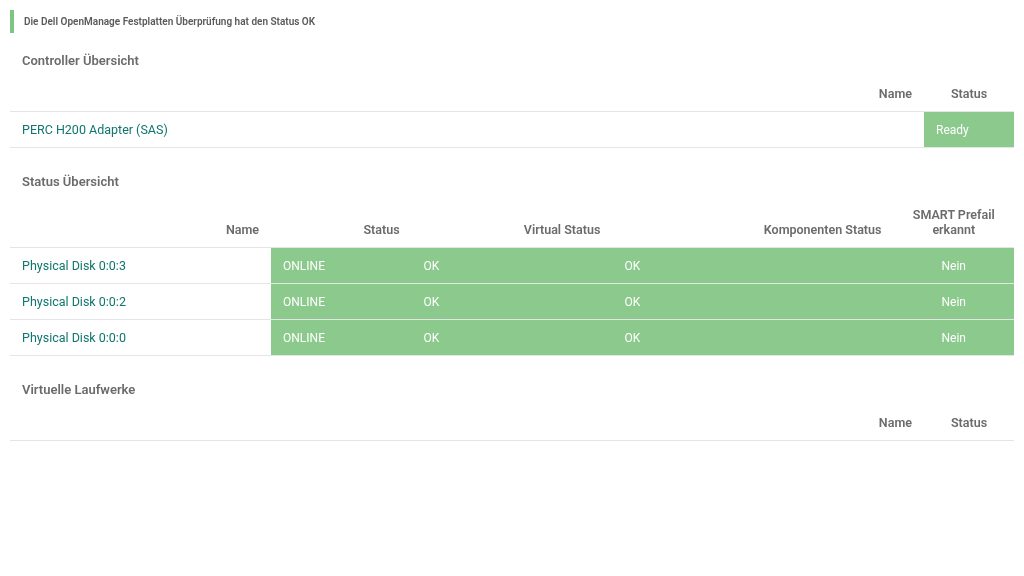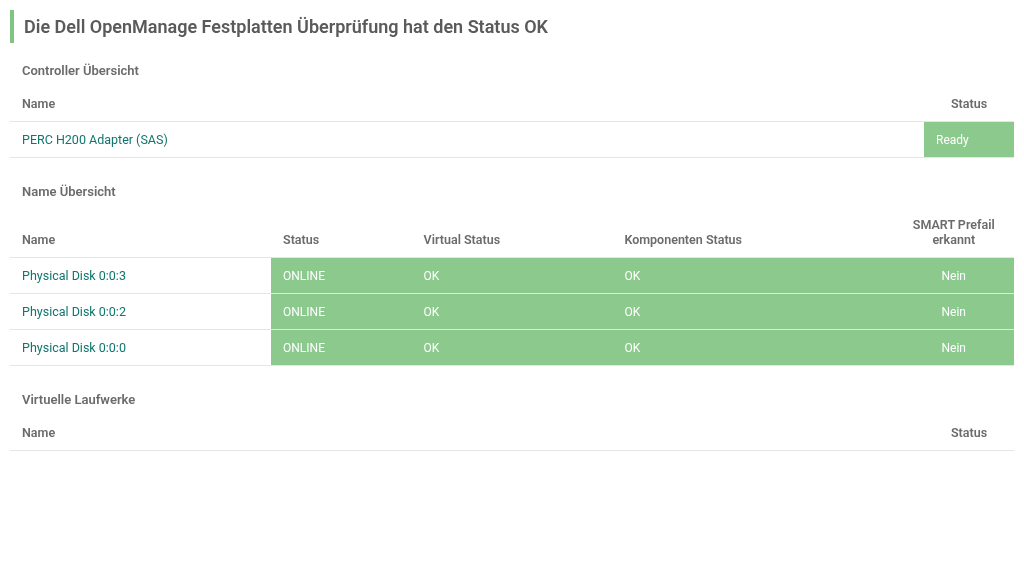--- a/index.html
+++ b/index.html
@@ -10,39 +10,39 @@
     body {
       font-family: -apple-system, BlinkMacSystemFont, "Segoe UI", Roboto, "Helvetica Neue", Arial, sans-serif;
       background: #fff;
       color: #333;
       font-size: 13px;
       padding: 10px 10px 20px 10px;
     }
     .page-title {
       border-left: 4px solid #7fc481;
       padding: 6px 0 6px 10px;
-      font-size: 18px;
+      font-size: 10px;
       font-weight: 600;
       color: #5a5a5a;
       margin-bottom: 12px;
     }
     .section-title {
       padding: 8px 0 8px 12px;
       font-size: 13px;
       font-weight: 600;
       color: #6b6b6b;
       margin-top: 10px;
     }
     table {
       width: 100%;
       border-collapse: collapse;
       margin-bottom: 18px;
     }
     th {
-      text-align: left;
+      text-align: right;
       font-size: 12.5px;
       font-weight: 600;
       color: #6b6b6b;
       padding: 10px 12px;
       border-bottom: 1px solid #e5e5e5;
       vertical-align: bottom;
     }
     td {
       padding: 10px 12px;
       font-size: 12.5px;
@@ -92,21 +92,21 @@
     </tr>
   </thead>
   <tbody>
     <tr>
       <td class="name-cell">PERC H200 Adapter (SAS)</td>
       <td class="badge-cell status-badge-col">Ready</td>
     </tr>
   </tbody>
 </table>
 
-<div class="section-title">Name Übersicht</div>
+<div class="section-title">Status Übersicht</div>
 <table class="array-table">
   <thead>
     <tr>
       <th class="col-name">Name</th>
       <th class="col-status">Status</th>
       <th class="col-rollup">Virtual Status</th>
       <th class="col-comp">Komponenten Status</th>
       <th class="col-smart smart-col">SMART Prefail erkannt</th>
     </tr>
   </thead>

